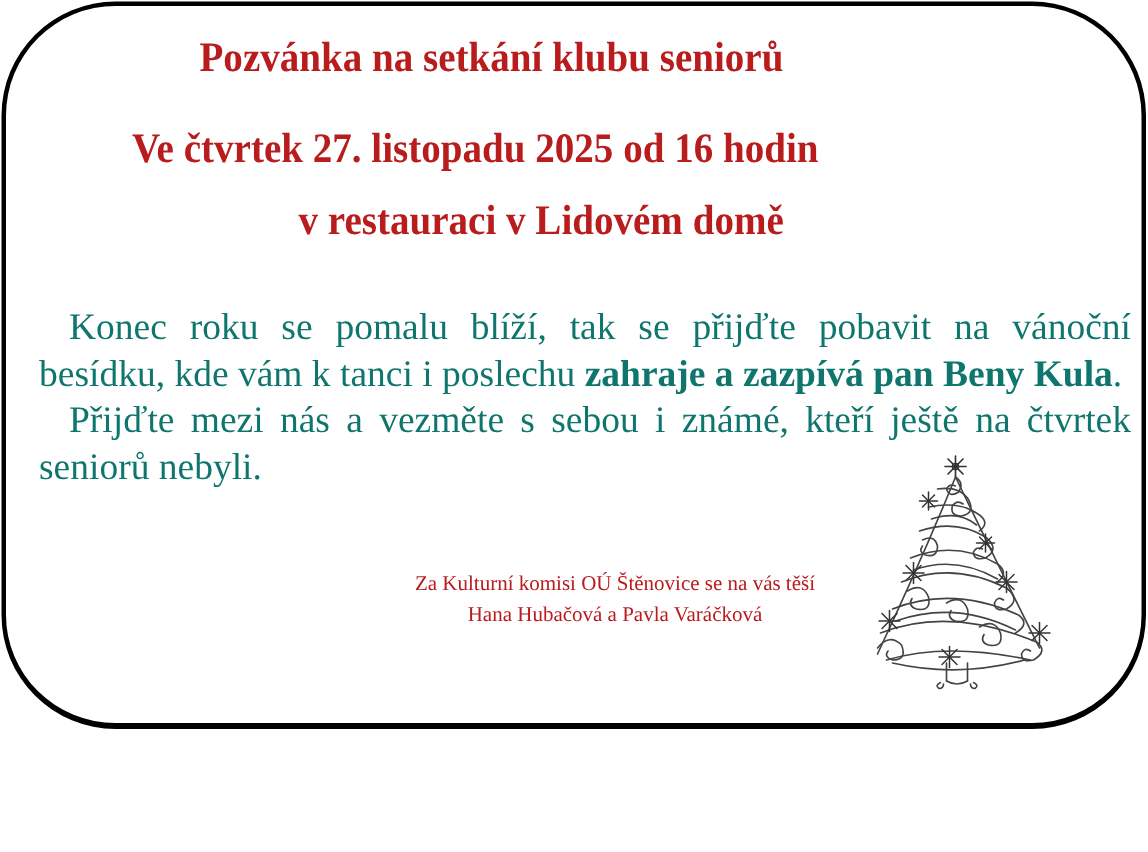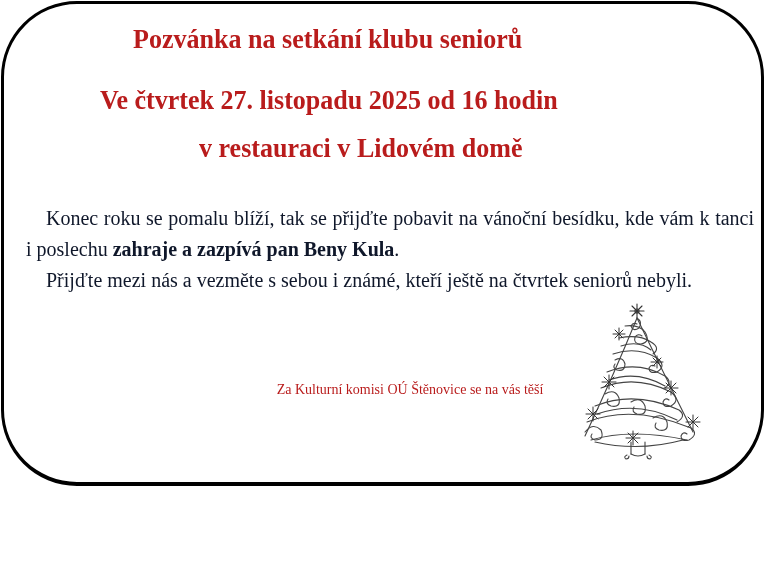--- a/index.html
+++ b/index.html
@@ -30,35 +30,35 @@
       position: absolute;
       left: 0;
       width: 765px;
       font-weight: bold;
       font-size: 28px;
       line-height: 32px;
       white-space: nowrap;
       color: #b91c1c;
     }
     .h-title { top: 23px; left: 133px; width: auto; }
-    .h-date  { top: 84px; left: 100px; width: auto; }
+    .h-date  { top: 84px; left: 88px; width: auto; }
     .h-place { top: 132px; left: 199px; width: auto; }
     .h-inner {
       display: inline-block;
       transform-origin: left center;
     }
     .body-text {
       position: absolute;
       left: 26px;
       top: 203px;
       width: 728px;
-      font-size: 20px;
+      font-size: 25px;
       line-height: 31px;
       text-align: justify;
-      color: #0f172a;
+      color: #0f766e;
     }
     .body-text p {
       margin: 0;
       text-indent: 20px;
     }
     .body-text b { font-weight: bold; }
     .signature {
       position: absolute;
       left: 240px;
       top: 379px;
@@ -94,20 +94,21 @@
   <span class="h-inner" style="transform: scaleX(0.93);">v restauraci v Lidovém domě</span>
 </div>
 
 <div class="body-text">
   <p><span>Konec roku se pomalu blíží, tak se přijďte pobavit na vánoční besídku, kde vám k tanci i poslechu </span><b>zahraje a zazpívá pan Beny Kula</b><span>.</span></p>
   <p>Přijďte mezi nás a vezměte s sebou i známé, kteří ještě na čtvrtek seniorů nebyli.</p>
 </div>
 
 <div class="signature">
   <div>Za Kulturní komisi OÚ Štěnovice se na vás těší</div>
+  <div>Hana Hubačová a Pavla Varáčková</div>
 </div>
 
 <svg class="tree" viewBox="0 0 130 158" fill="none" stroke="#444" stroke-width="1.1" stroke-linecap="round">
 
   <g stroke="#333">
     <line x1="62" y1="2" x2="62" y2="16"></line>
     <line x1="55" y1="9" x2="69" y2="9"></line>
     <line x1="57" y1="4" x2="67" y2="14"></line>
     <line x1="67" y1="4" x2="57" y2="14"></line>
     <circle cx="62" cy="9" r="2"></circle>

